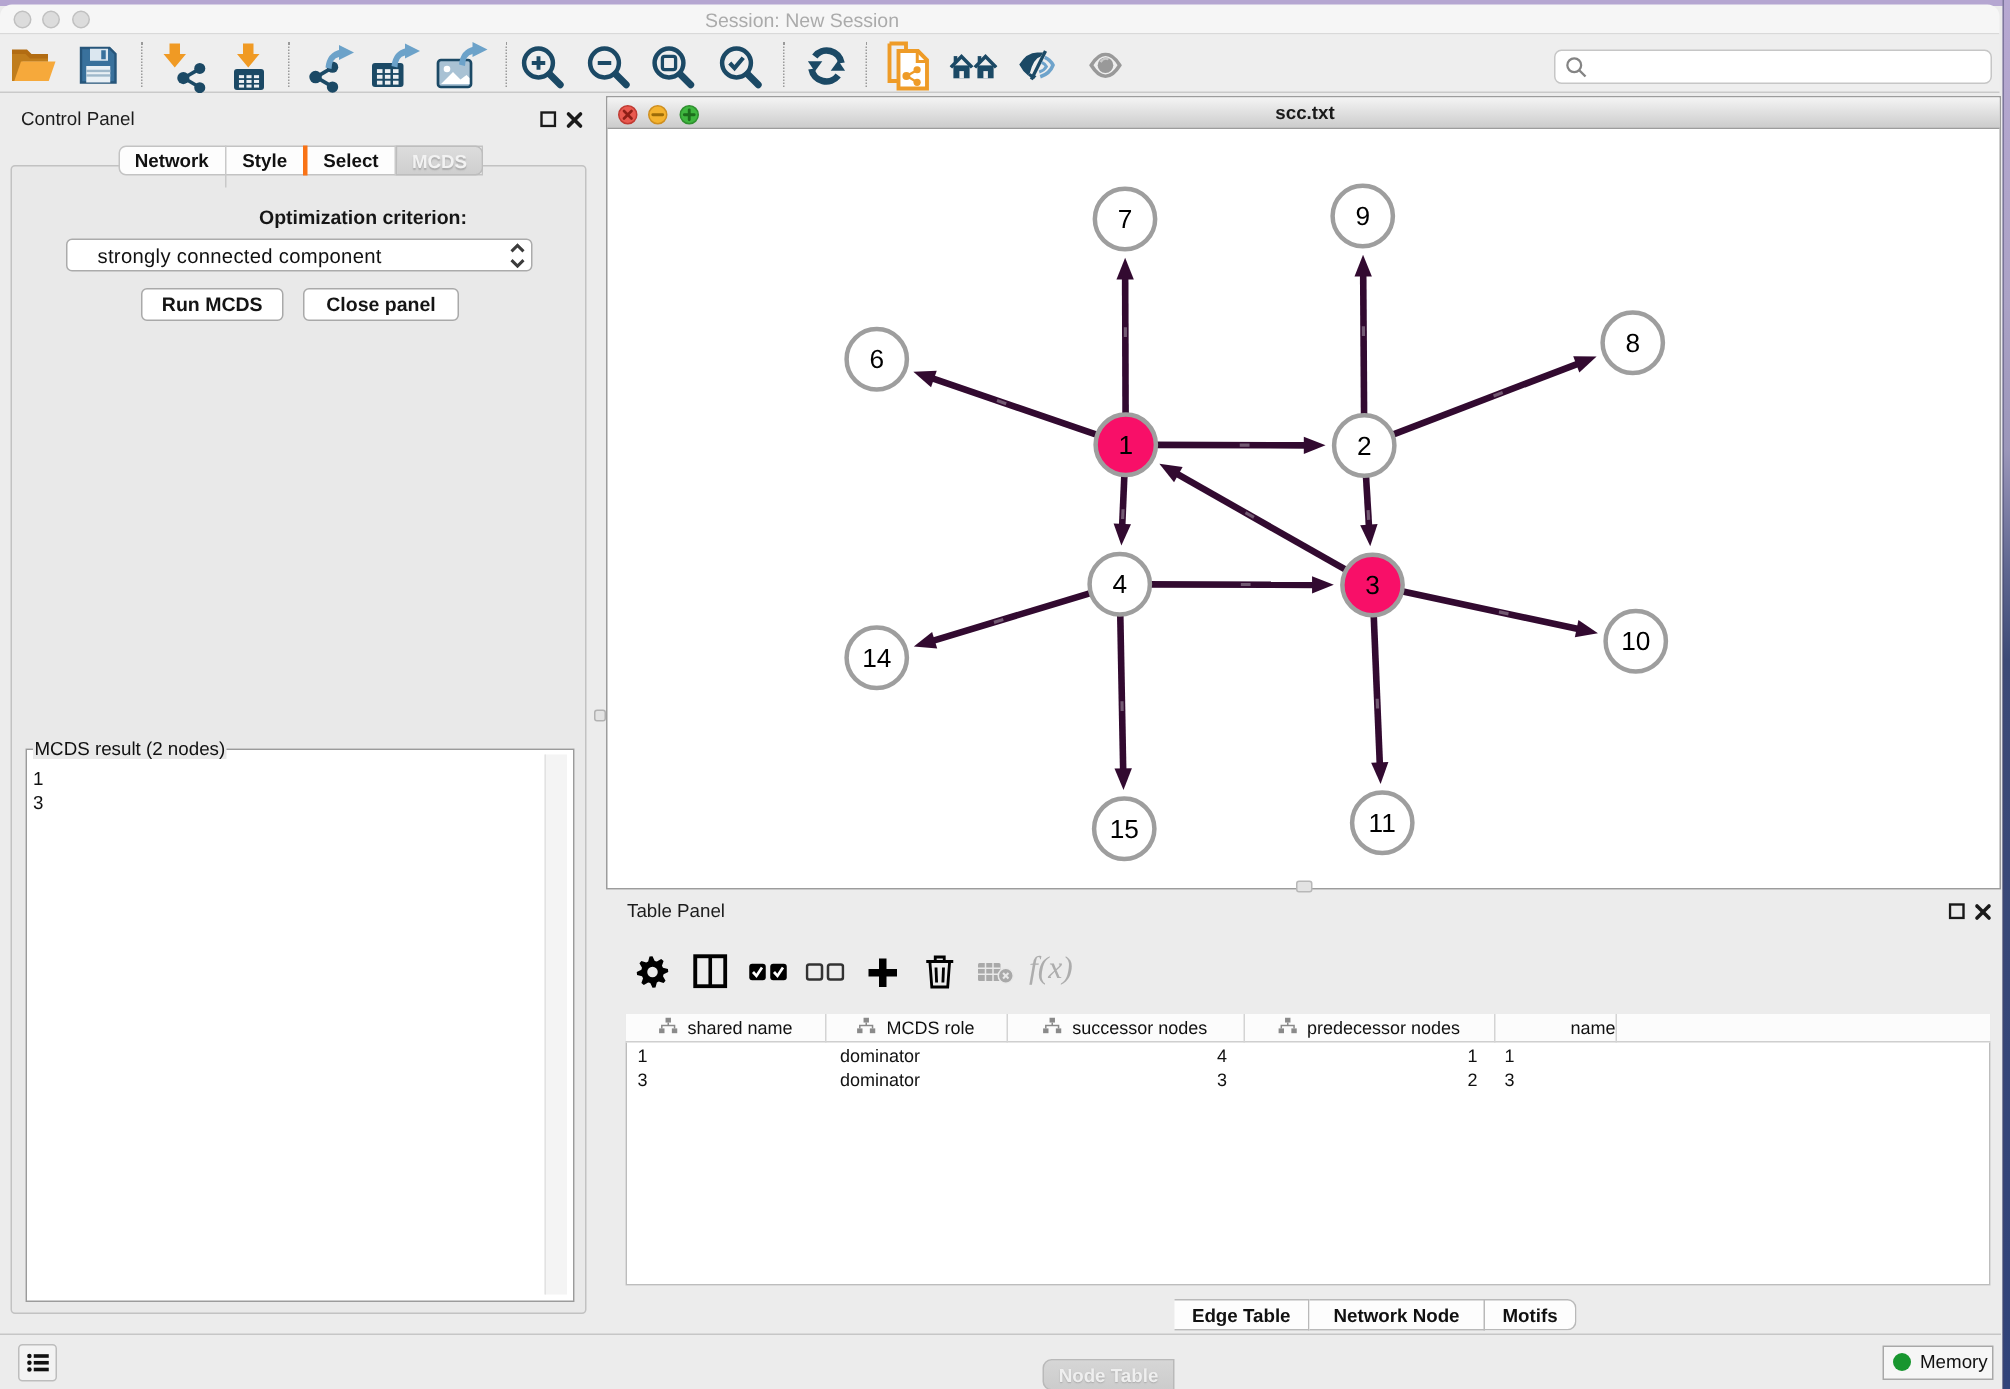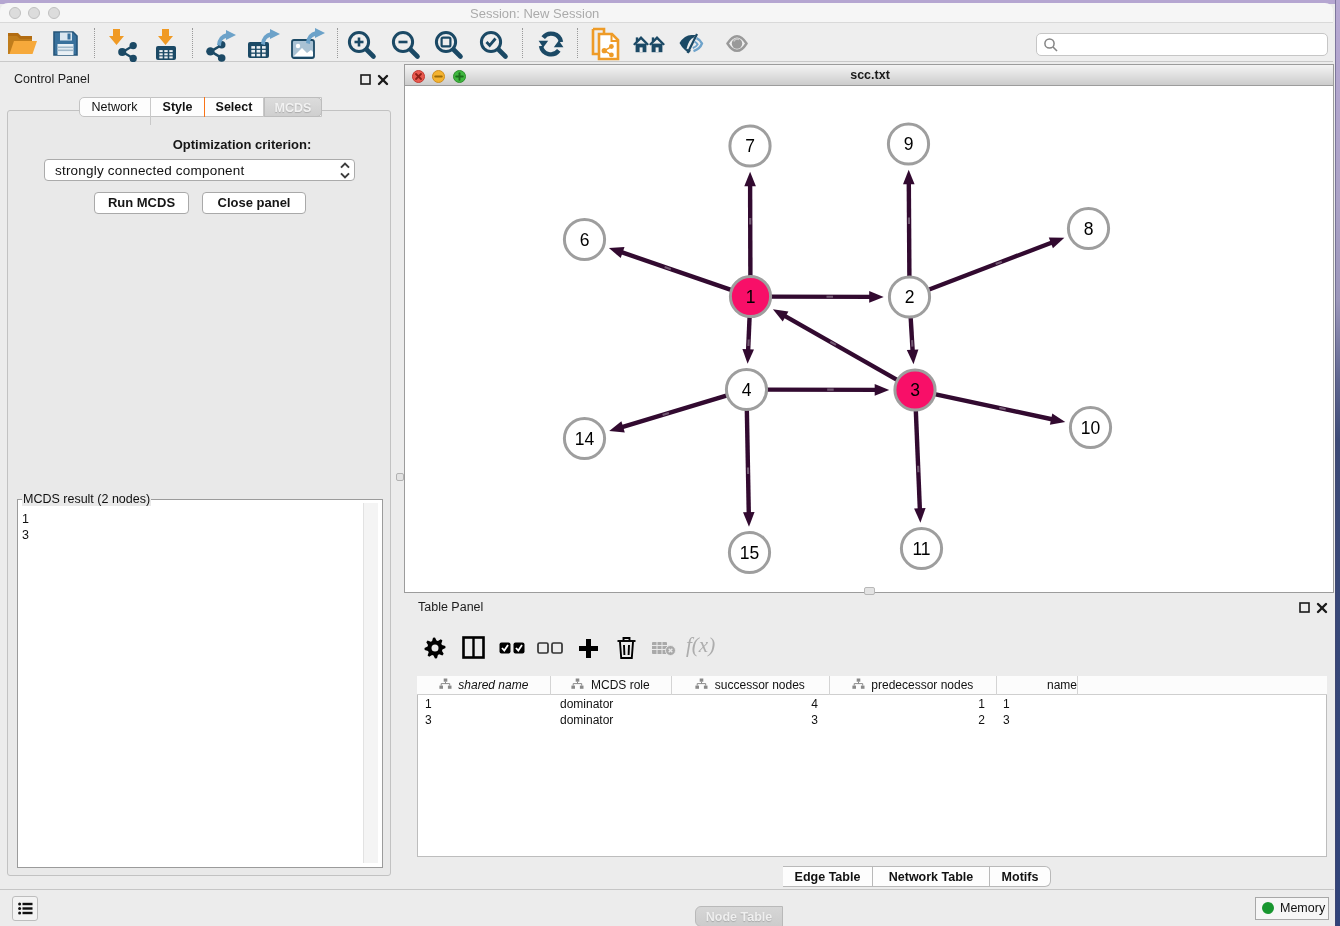--- a/index.html
+++ b/index.html
@@ -176,26 +176,26 @@
     <rect x="1" y="1" width="9" height="9" fill="none" stroke="#1a1a1a" stroke-width="1.6"></rect>
   </svg>
 <svg class="abs" style="left:377px;top:74px" width="12" height="12" viewBox="0 0 12 12">
     <g stroke="#1a1a1a" stroke-width="2.4" stroke-linecap="round">
       <line x1="2" y1="2" x2="10" y2="10"></line>
       <line x1="10" y1="2" x2="2" y2="10"></line>
     </g>
   </svg>
 <div class="abs" style="left:7px;top:110px;width:384px;height:766px;background:#e9e9e9;border:1px solid #c2c2c2;border-radius:3px;"></div>
 <div class="abs" style="left:79px;top:97px;width:243px;height:20px;background:#fdfdfd;border:1px solid #c3c3c3;border-radius:5px 0 0 5px;"></div>
-<div class="abs" style="left:79px;top:97px;width:72px;height:28px;line-height:20px;text-align:center;font-size:12.5px;font-weight:400;color:#111;border-right:1px solid #c9c9c9;">Network</div>
-<div class="abs" style="left:151px;top:97px;width:54px;height:20px;line-height:20px;text-align:center;font-size:12.5px;font-weight:700;color:#111;border-right:1px solid #f97316;">Style</div>
+<div class="abs" style="left:79px;top:97px;width:72px;height:28px;line-height:20px;text-align:center;font-size:12.5px;font-weight:700;color:#111;border-right:1px solid #c9c9c9;">Network</div>
+<div class="abs" style="left:151px;top:97px;width:54px;height:20px;line-height:20px;text-align:center;font-size:12.5px;font-weight:700;color:#111;border-right:3px solid #f97316;">Style</div>
 <div class="abs" style="left:205px;top:97px;width:59px;height:20px;line-height:20px;text-align:center;font-size:12.5px;font-weight:700;color:#111;border-right:1px solid #c9c9c9;">Select</div>
 <div class="abs" style="left:264px;top:97px;width:58px;height:20px;line-height:20px;text-align:center;font-size:12.5px;font-weight:700;color:#f2f2f2;background:linear-gradient(#dcdcdc,#cfcfcf);border:1px solid #bdbdbd;border-radius:0 5px 5px 0;text-shadow:0 1px 1px #aaa;">MCDS</div>
 <div class="abs" style="left:0px;top:137px;width:398px;text-align:center;font-size:13px;font-weight:700;color:#161616;margin-left:43px;">Optimization criterion:</div>
-<div class="abs" style="left:44px;top:159px;width:311px;height:22px;background:#fff;border:1px solid #ababab;border-radius:4px;font-size:13.5px;color:#111;line-height:21px;padding-left:10px;letter-spacing:0.2px;">strongly connected component</div>
+<div class="abs" style="left:44px;top:159px;width:311px;height:22px;background:#fff;border:1px solid #ababab;border-radius:4px;font-size:13.5px;color:#111;line-height:21px;padding-left:20px;letter-spacing:0.2px;">strongly connected component</div>
 <svg class="abs" style="left:339px;top:162px" width="12" height="17" viewBox="0 0 12 17">
 <path d="M2 5.6 L6 1.6 L10 5.6" fill="none" stroke="#3c3c3c" stroke-width="2"></path>
 <path d="M2 11.4 L6 15.4 L10 11.4" fill="none" stroke="#3c3c3c" stroke-width="2"></path>
   </svg>
 <div class="abs" style="left:94px;top:192px;width:95px;height:22px;background:#fff;border:1px solid #a9a9a9;border-radius:4px;font-size:13px;font-weight:700;color:#151515;text-align:center;line-height:20px;">Run MCDS</div>
 <div class="abs" style="left:202px;top:192px;width:104px;height:22px;background:#fff;border:1px solid #a9a9a9;border-radius:4px;font-size:13px;font-weight:700;color:#151515;text-align:center;line-height:20px;">Close panel</div>
 <div class="abs" style="left:17px;top:499px;width:366px;height:369px;border:1px solid #9b9b9b;background:#fff;"></div>
 <div class="abs" style="left:22px;top:492px;font-size:12.5px;color:#101010;background:#e9e9e9;padding:0 1px;">MCDS result (2 nodes)</div>
 <div class="abs" style="left:22px;top:511px;font-size:12.5px;color:#101010;line-height:16px;">1<br>3</div>
 <div class="abs" style="left:363px;top:503px;width:15px;height:360px;background:#f4f4f4;border-left:1px solid #e2e2e2;"></div>
@@ -344,21 +344,21 @@
     </g>
 </svg>
 <div class="abs" style="left:686px;top:633px;font-family:'Liberation Serif',serif;font-style:italic;font-size:21px;color:#adadad;">f(x)</div>
 <div class="abs" style="left:417px;top:676px;width:910px;height:181px;background:#fff;border:1px solid #bdbdbd;"></div>
 <div class="abs" style="left:417px;top:676px;width:910px;height:19px;background:#fcfcfc;border-bottom:1px solid #cfcfcf;"></div>
 <div class="abs" style="left:550px;top:676px;width:1px;height:19px;background:#d4d4d4;"></div>
 <div class="abs" style="left:671px;top:676px;width:1px;height:19px;background:#d4d4d4;"></div>
 <div class="abs" style="left:829px;top:676px;width:1px;height:19px;background:#d4d4d4;"></div>
 <div class="abs" style="left:996px;top:676px;width:1px;height:19px;background:#d4d4d4;"></div>
 <div class="abs" style="left:1077px;top:676px;width:1px;height:19px;background:#d4d4d4;"></div>
-<div class="abs" style="left:417px;top:676px;width:133px;height:19px;line-height:19px;text-align:center;font-size:12px;color:#111;white-space:nowrap;font-style:italic;"><svg width="13" height="12" viewBox="0 0 13 12" style="vertical-align:-1px">
+<div class="abs" style="left:417px;top:676px;width:133px;height:19px;line-height:19px;text-align:center;font-size:12px;color:#111;white-space:nowrap;"><svg width="13" height="12" viewBox="0 0 13 12" style="vertical-align:-1px">
       <g fill="#8a8a8a">
         <rect x="4.7" y="0.5" width="3.6" height="3.2"></rect>
         <rect x="0.4" y="7.6" width="3.6" height="3.2"></rect>
         <rect x="8.9" y="7.6" width="3.6" height="3.2"></rect>
       </g>
       <g stroke="#8a8a8a" stroke-width="1" fill="none">
         <path d="M2.2 7.6 V5.6 H10.7 V7.6 M6.5 5.6 V3.7"></path>
       </g>
     </svg>&nbsp; shared name</div>
 <div class="abs" style="left:550px;top:676px;width:121px;height:19px;line-height:19px;text-align:center;font-size:12px;color:#111;white-space:nowrap;"><svg width="13" height="12" viewBox="0 0 13 12" style="vertical-align:-1px">
@@ -397,21 +397,21 @@
 <div class="abs" style="left:671px;top:697px;width:147px;text-align:right;font-size:12px;color:#111;">4</div>
 <div class="abs" style="left:829px;top:697px;width:156px;text-align:right;font-size:12px;color:#111;">1</div>
 <div class="abs" style="left:1003px;top:697px;font-size:12px;color:#111;">1</div>
 <div class="abs" style="left:425px;top:713px;font-size:12px;color:#111;">3</div>
 <div class="abs" style="left:560px;top:713px;font-size:12px;color:#111;">dominator</div>
 <div class="abs" style="left:671px;top:713px;width:147px;text-align:right;font-size:12px;color:#111;">3</div>
 <div class="abs" style="left:829px;top:713px;width:156px;text-align:right;font-size:12px;color:#111;">2</div>
 <div class="abs" style="left:1003px;top:713px;font-size:12px;color:#111;">3</div>
 <div class="abs" style="left:695px;top:866px;width:88px;height:21px;background:linear-gradient(#d6d6d6,#cccccc);border:1px solid #b9b9b9;border-radius:6px 0 0 6px;line-height:21px;text-align:center;font-size:12.5px;font-weight:700;color:#efefef;text-shadow:0 1px 1px #a8a8a8;margin-top:40px;">Node Table</div>
 <div class="abs" style="left:783px;top:866px;width:90px;height:21px;background:#fdfdfd;border:1px solid #b9b9b9;border-left:none;border-radius:0;line-height:21px;text-align:center;font-size:12.5px;font-weight:700;color:#111;">Edge Table</div>
-<div class="abs" style="left:873px;top:866px;width:117px;height:21px;background:#fdfdfd;border:1px solid #b9b9b9;border-left:none;border-radius:0;line-height:21px;text-align:center;font-size:12.5px;font-weight:700;color:#111;">Network Table</div>
+<div class="abs" style="left:873px;top:866px;width:117px;height:21px;background:#fdfdfd;border:1px solid #b9b9b9;border-left:none;border-radius:0;line-height:21px;text-align:center;font-size:12.5px;font-weight:700;color:#111;">Network Node</div>
 <div class="abs" style="left:990px;top:866px;width:61px;height:21px;background:#fdfdfd;border:1px solid #b9b9b9;border-left:none;border-radius:0 6px 6px 0;line-height:21px;text-align:center;font-size:12.5px;font-weight:700;color:#111;">Motifs</div>
 <div class="abs" style="left:0;top:889px;width:1334px;height:1px;background:#c6c6c6;"></div>
 <div class="abs" style="left:12px;top:896px;width:26px;height:25px;background:#f3f3f3;border:1px solid #bdbdbd;border-radius:3px;"></div>
 <svg class="abs" style="left:18px;top:902px" width="15" height="13" viewBox="0 0 15 13">
 <g fill="#111">
       <circle cx="1.6" cy="2" r="1.5"></circle>
       <circle cx="1.6" cy="6.5" r="1.5"></circle>
       <circle cx="1.6" cy="11" r="1.5"></circle>
 <rect x="4.5" y="0.8" width="10" height="2.4"></rect>
       <rect x="4.5" y="5.3" width="10" height="2.4"></rect>

